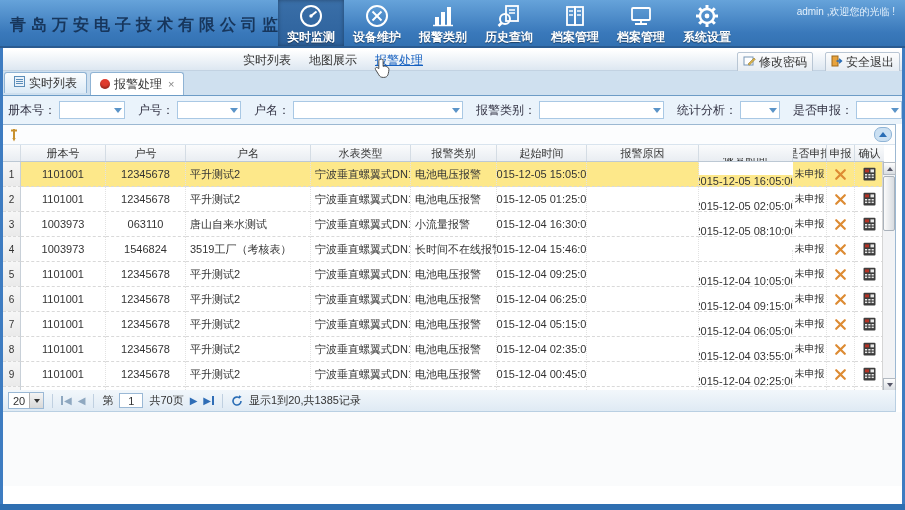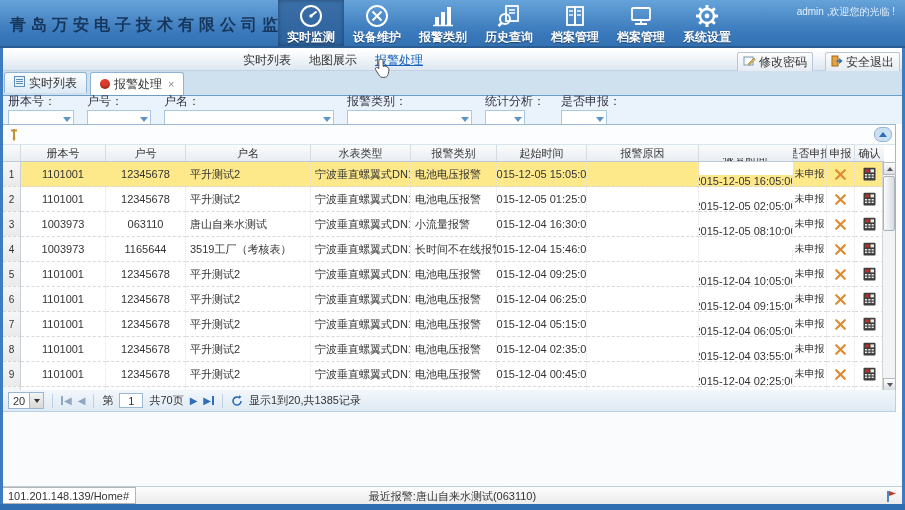--- a/index.html
+++ b/index.html
@@ -40,21 +40,21 @@
     border:1px solid #8fb3d4;border-bottom:none;border-radius:3px 3px 0 0;
     background:linear-gradient(#fbfdfe,#dceaf6);font-size:12px;color:#333;cursor:pointer;white-space:nowrap;}
   .tab.active{background:#fff;height:23px;}
   .tab .close{color:#888;font-size:11px;margin-left:2px;}
   .red-dot{width:10px;height:10px;border-radius:50%;background:#e03c2e;
     box-shadow:inset 0 -2px 2px rgba(0,0,0,.3);}
 
   
   .filterbar{position:absolute;left:0;top:96px;width:905px;height:28px;background:#eaf3fb;
     display:flex;align-items:center;padding-left:8px;}
-  .fgroup{display:flex;align-items:flex-start;margin-right:13px;flex-direction:column;}
+  .fgroup{display:flex;align-items:flex-end;margin-right:13px;}
   .flabel{font-size:12px;color:#334;white-space:nowrap;margin-right:3px;}
   .selectbox{position:relative;height:18px;background:#fff;border:1px solid #a9c8e4;}
   .selectbox .arr{position:absolute;right:2px;top:6px;width:0;height:0;
     border-left:4px solid transparent;border-right:4px solid transparent;border-top:5px solid #5b94c8;}
 
   
   .grid{position:absolute;left:2px;top:124px;width:894px;height:266px;background:#fff;
     border:1px solid #9cb8d2;}
   .grid-toolbar{position:absolute;left:0;top:0;width:100%;height:20px;background:#fcfdfe;
     border-bottom:1px solid #d9e4ee;}
@@ -436,21 +436,21 @@
                   <rect x="8.6" y="9.6" width="2.2" height="1.5"></rect>
                 </g>
               </svg>
             </span>
     </div>
   </div>
 
   <div class="tr">
     <div class="td c0">4</div>
     <div class="td c1 ctr">1003973</div>
-    <div class="td c2 ctr">1165644</div>
+    <div class="td c2 ctr">1546824</div>
     <div class="td c3">3519工厂（考核表）</div>
     <div class="td c4">宁波垂直螺翼式DN100</div>
     <div class="td c5">长时间不在线报警</div>
     <div class="td c6 ctr">2015-12-04 15:46:00</div>
     <div class="td c7"></div>
     <div class="td c8 ctr"></div>
     <div class="td c9 ctr">未申报</div>
     <div class="td c10 ctr">
       <span class="rowicon">
               <svg width="13" height="13" viewBox="0 0 13 13">
@@ -713,28 +713,20 @@
         <svg width="12" height="12" viewBox="0 0 12 12">
           <path d="M10 6 a4 4 0 1 1 -1.4-3" fill="none" stroke="#2a6db5" stroke-width="1.6"></path>
           <path d="M8 0.2 L10.5 1.8 L8 3.8 Z" fill="#2a6db5"></path>
         </svg>
       </span>
     <span>显示1到20,共1385记录</span>
   </div>
 
   <div class="emptyarea"></div>
 
-  <div class="statusbar">
-    <span class="urlbox">101.201.148.139/Home#</span>
-    <span class="recent">最近报警:唐山自来水测试(063110)</span>
-    <span class="announce"><svg width="11" height="13" viewBox="0 0 11 13">
-          <line x1="2" y1="1" x2="2" y2="12" stroke="#2a6db5" stroke-width="1.6"></line>
-          <path d="M3 1 L10 3.5 L3 6 Z" fill="#c0392b"></path>
-        </svg></span>
-  </div>
   <div class="bottomstrip"></div>
   <div class="edge l"></div>
   <div class="edge r"></div>
 
   <div class="cursor">
     <svg width="18" height="21" viewBox="0 0 17 20">
         <path d="M6 1.5 c1-1 2.6-0.4 2.6 1.1 V8 l1-0.3 c0.8-0.2 4.6 0.9 4.6 2.9 0 0 -0.5 4.4 -1 5.4 -0.6 1.4 -1.6 2.5 -4.1 2.5 -2.7 0 -3.6 -0.8 -4.6 -2.5 L1.4 11 c-0.8 -1.4 0.7 -2.6 2 -1.7 l1.1 0.8 V3 c0 -1 0.5 -1.6 1.5 -1.6 z" fill="#fff" stroke="#444" stroke-width="0.9"></path>
       </svg>
   </div>
 

